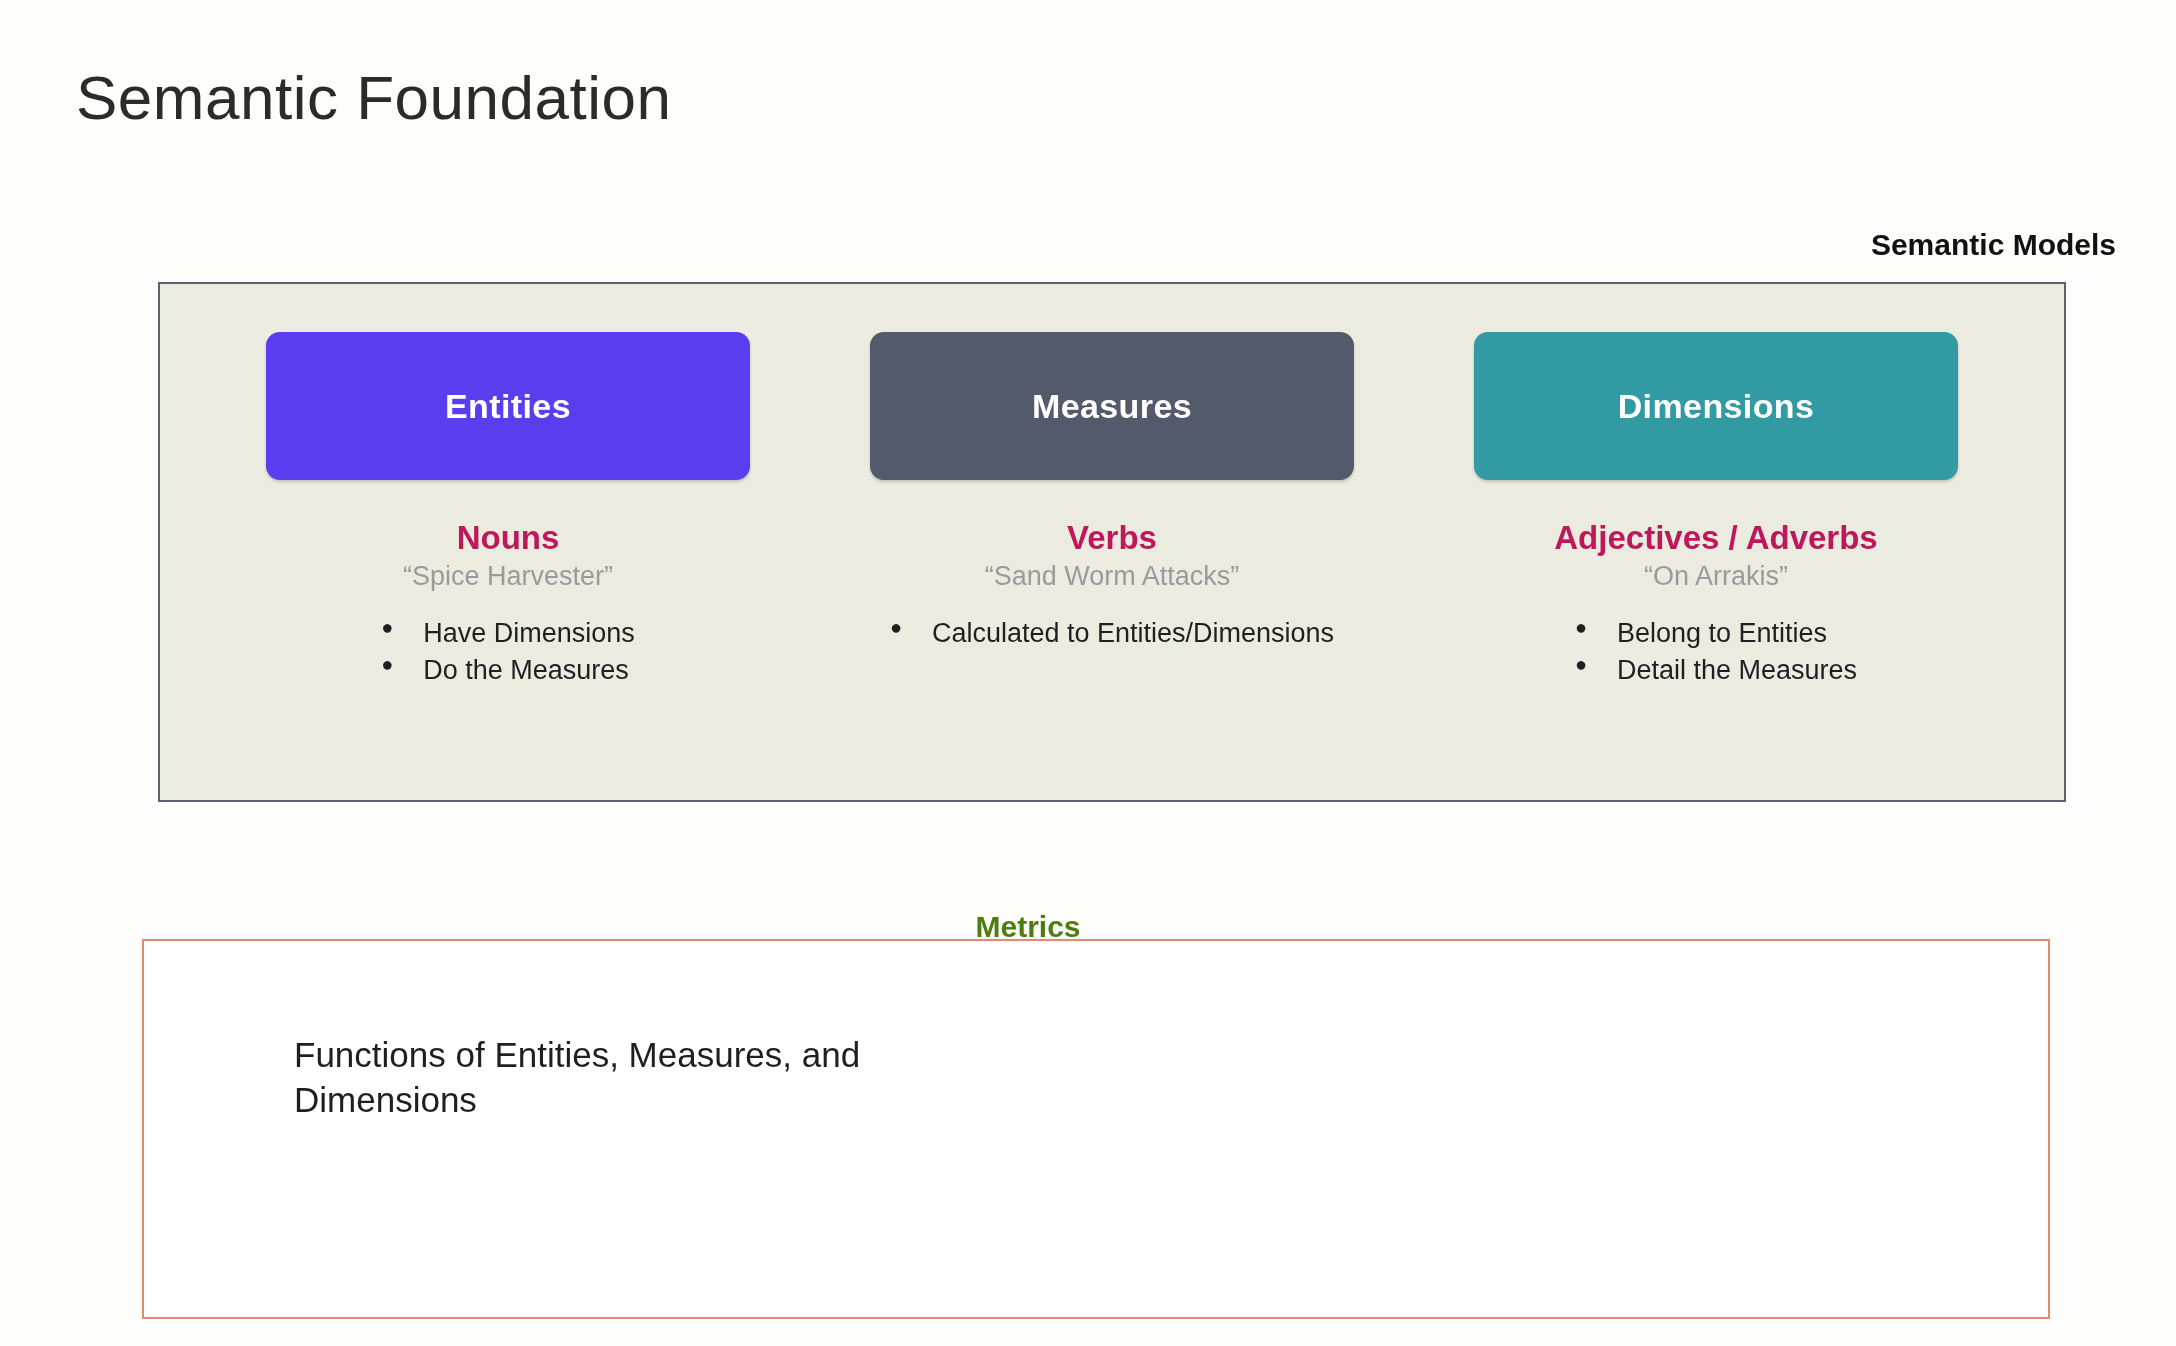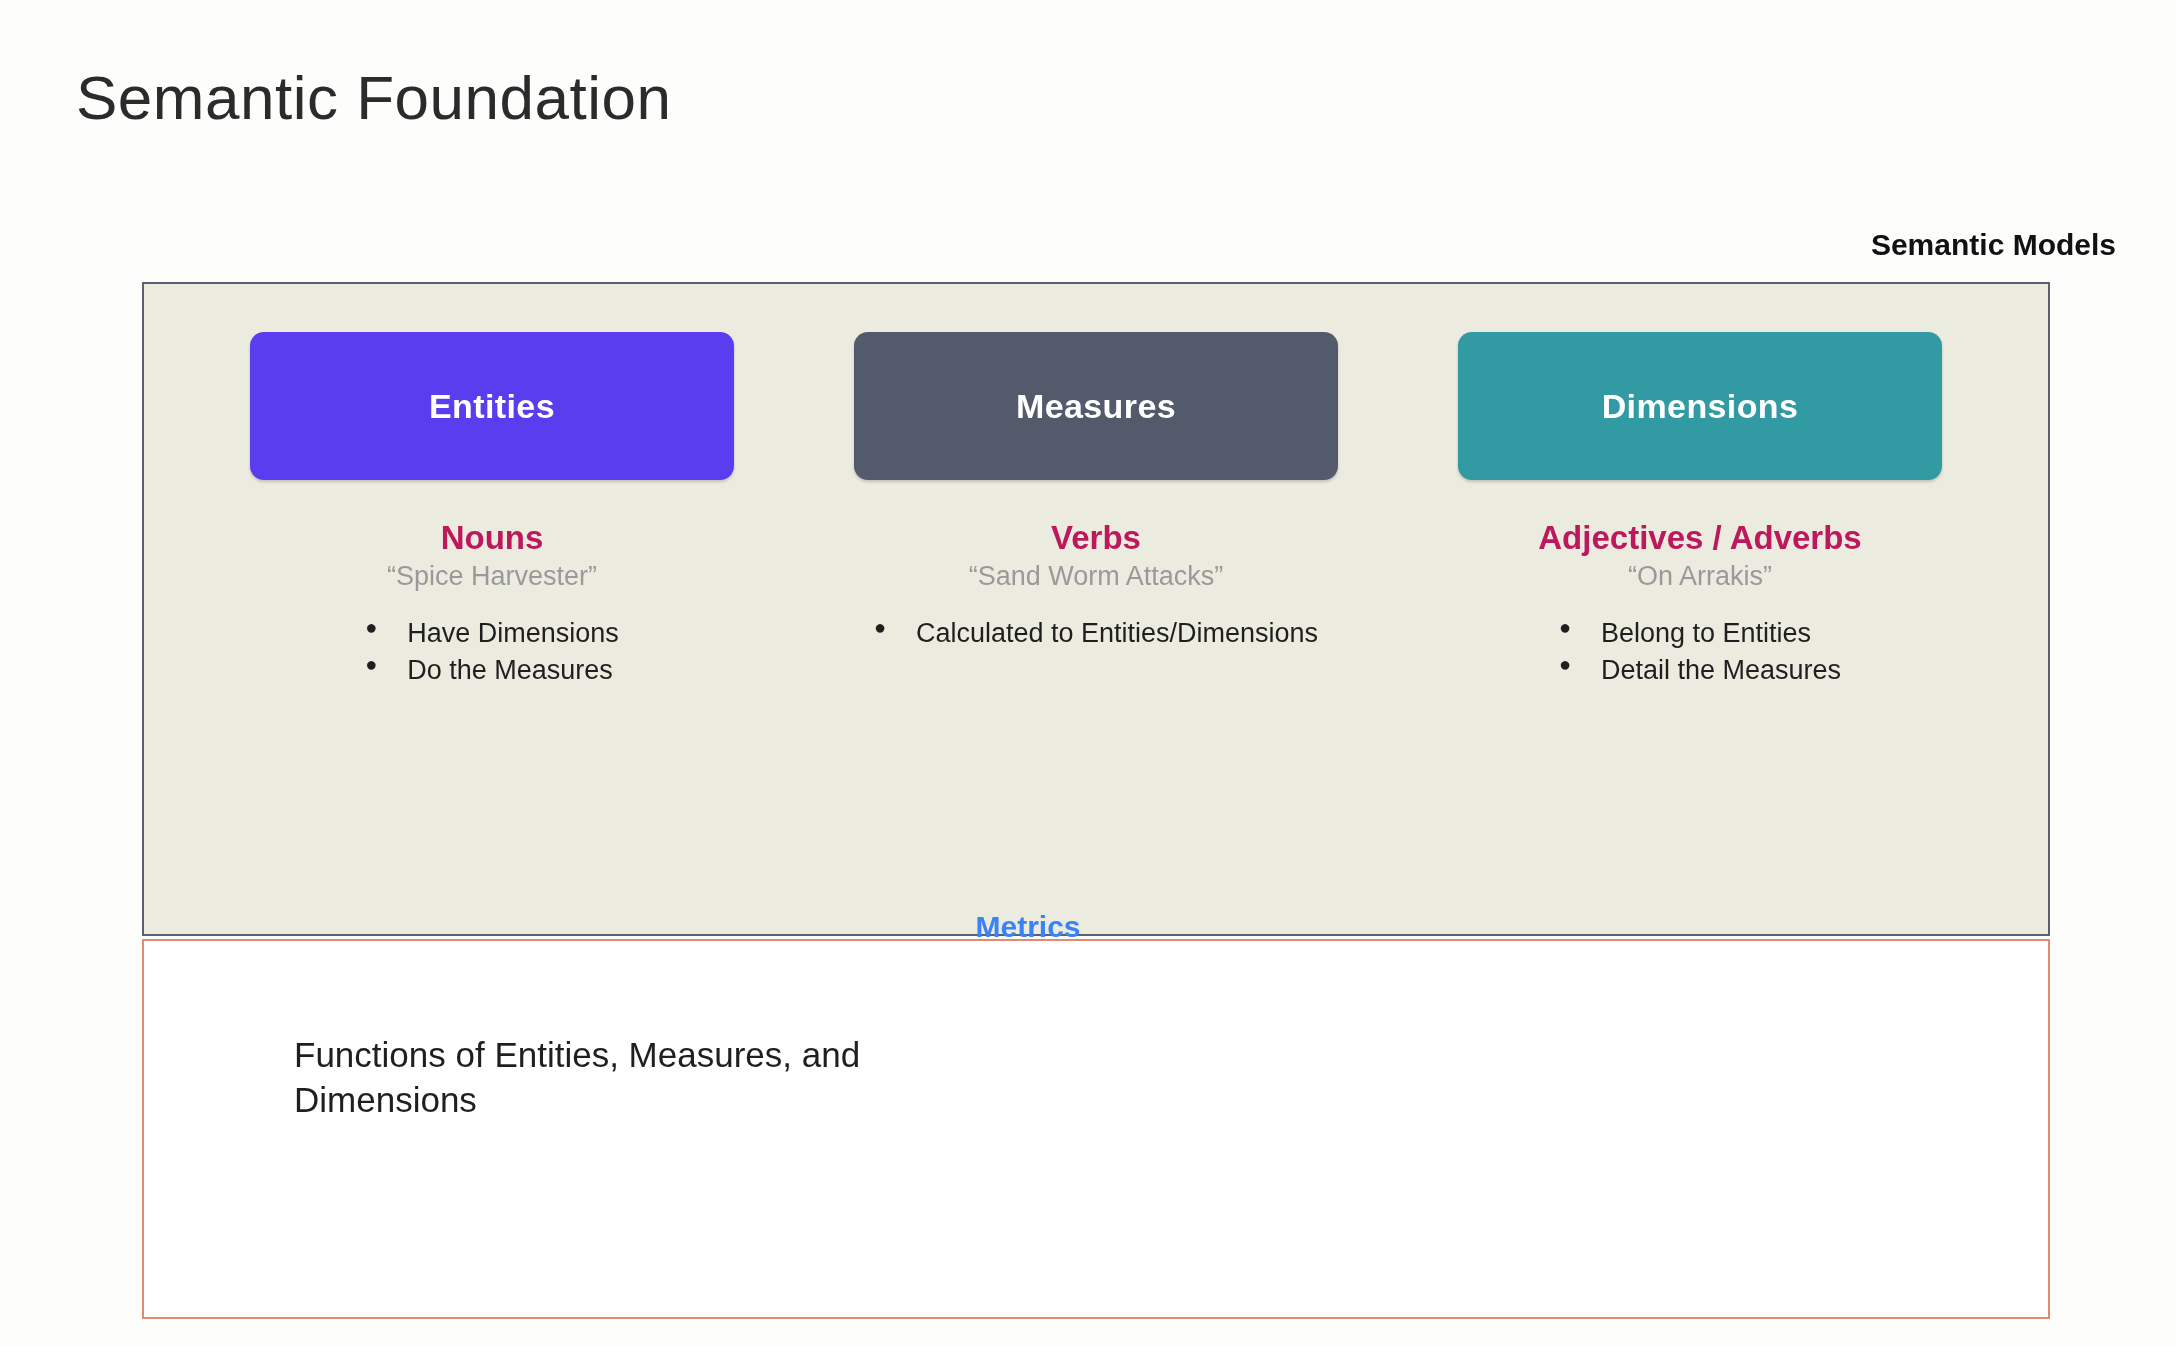--- a/index.html
+++ b/index.html
@@ -44,24 +44,24 @@
     font-weight: bold;
     color: #111111;
   }
   .models-heading-inner {
     display: inline-block;
     transform: translateX(-60px);
   }
 
   .models-box {
     position: absolute;
-    left: 142px;
+    left: 158px;
     top: 282px;
     width: 1908px;
-    height: 654px;
+    height: 520px;
     background: #ecebe0;
     border: 2px solid #5b6173;
     box-sizing: border-box;
   }
 
   .columns {
     position: absolute;
     inset: 0;
     display: flex;
     flex-direction: row;
@@ -136,21 +136,21 @@
 
   
   .metrics-heading {
     position: absolute;
     left: 0;
     right: 0;
     top: 910px;
     text-align: center;
     font-size: 30px;
     font-weight: bold;
-    color: #3b82f6;
+    color: #4d7c0f;
   }
   .metrics-heading-inner {
     display: inline-block;
     transform: translateX(-60px);
   }
 
   .metrics-box {
     position: absolute;
     left: 142px;
     top: 939px;

